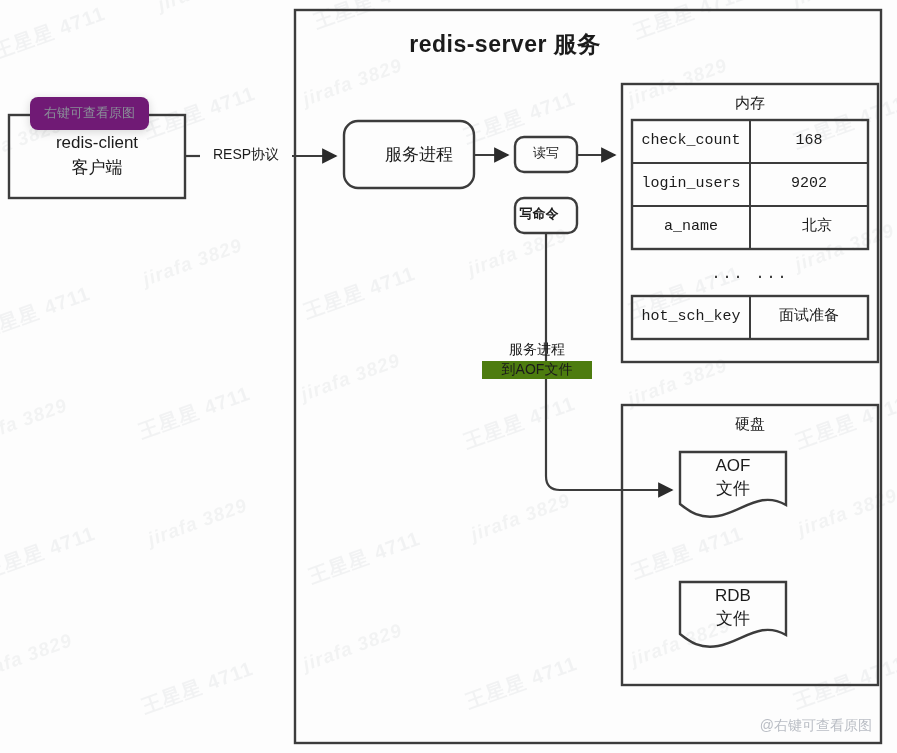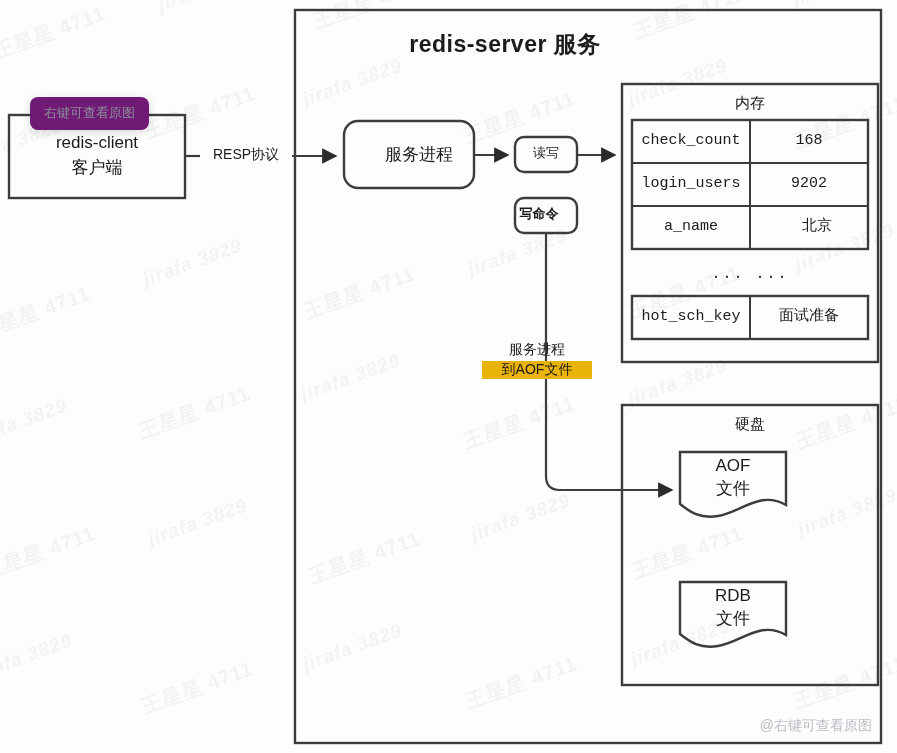--- a/index.html
+++ b/index.html
@@ -190,21 +190,21 @@
 
   <div class="lbl t-edge" style="left:200px; top:146px; width:92px; background:#fdfdfd;">RESP协议</div>
 
   <div class="lbl t-box" style="left:344px; top:144px; width:150px;">服务进程</div>
 
   <div class="lbl t-boxsm" style="left:515px; top:145px; width:62px;">读写</div>
 
   <div class="lbl t-boxsm" style="left:515px; top:206px; width:48px;font-weight:bold;">写命令</div>
 
   <div class="lbl t-edge" style="left:482px; top:341px; width:110px;">服务进程</div>
-  <div class="lbl t-edge" style="left:482px; top:361px; width:110px; background:#eab308;">到AOF文件</div>
+  <div class="lbl t-edge" style="left:482px; top:361px; width:110px; background:#4d7c0f;">到AOF文件</div>
 
   <div class="lbl t-section" style="left:622px; top:94px; width:256px;">内存</div>
 
   <div class="lbl t-cell" style="left:632px; top:132px; width:118px;">check_count</div>
   <div class="lbl t-cell" style="left:750px; top:132px; width:118px;">168</div>
 
   <div class="lbl t-cell" style="left:632px; top:175px; width:118px;">login_users</div>
   <div class="lbl t-cell" style="left:750px; top:175px; width:118px;">9202</div>
 
   <div class="lbl t-cell" style="left:632px; top:218px; width:118px;">a_name</div>

